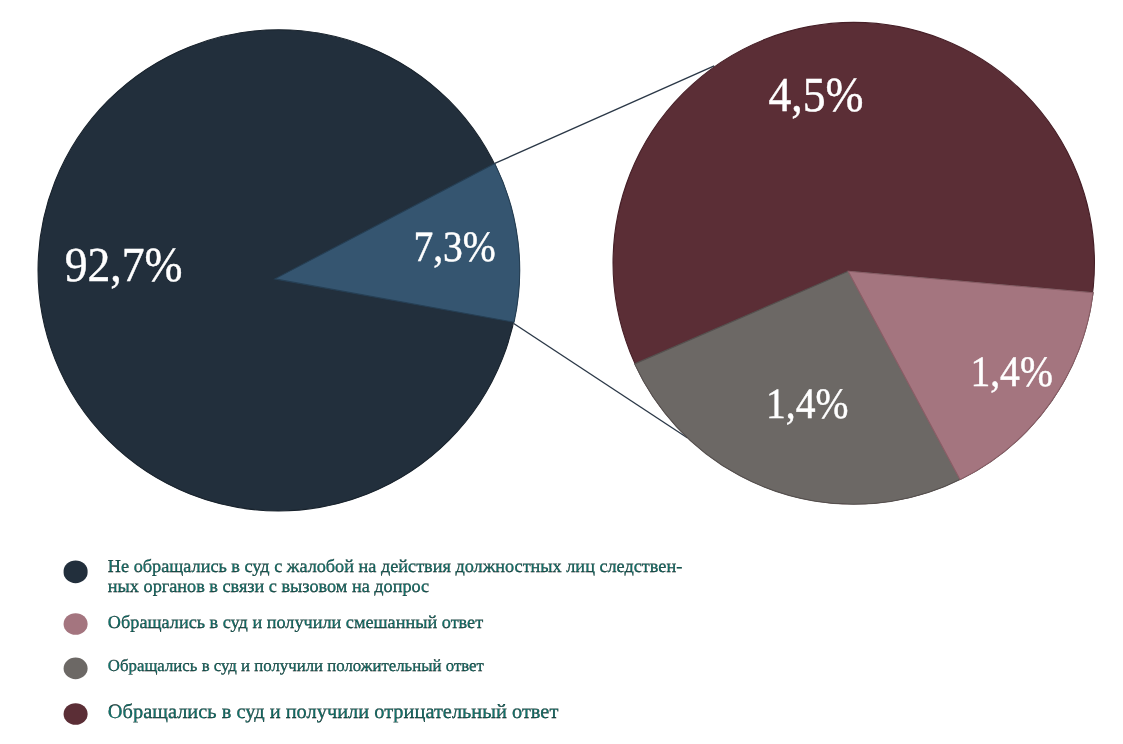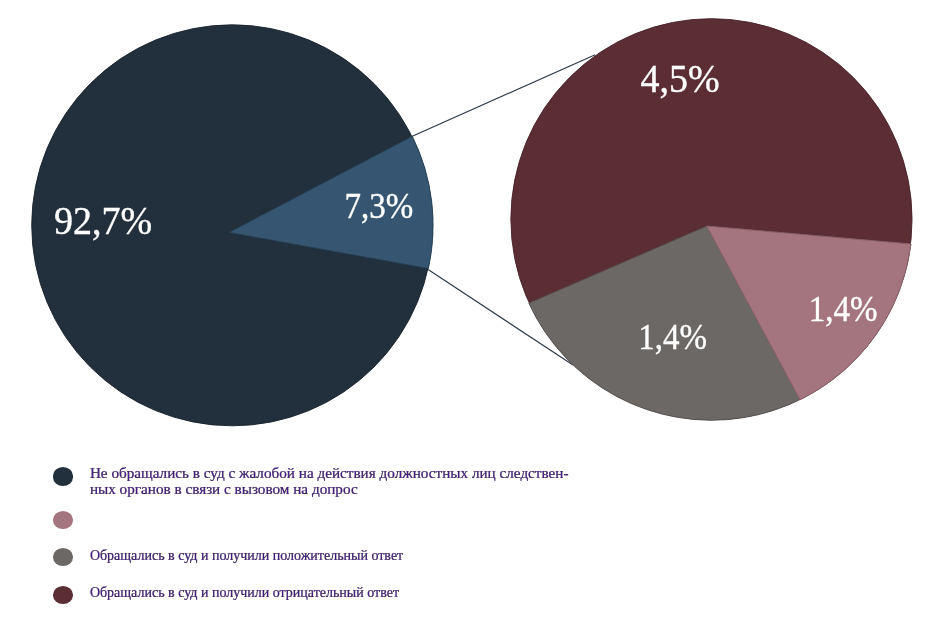--- a/index.html
+++ b/index.html
@@ -3,21 +3,21 @@
 <meta charset="utf-8">
 <style>
   html,body{margin:0;padding:0;background:#ffffff;}
   body{width:936px;height:620px;overflow:hidden;
        font-family:"Liberation Serif",serif;}
   #chart{position:absolute;left:0;top:0;width:936px;height:620px;display:block;transform:translateZ(0);}
   #legend{position:absolute;left:0;top:0;width:936px;height:620px;transform:translateZ(0);}
   .pct{fill:#ffffff;stroke:#ffffff;stroke-width:0.35;font-family:"Liberation Serif",serif;transform:translateZ(0);will-change:transform;}
   .legend-dot{position:absolute;border-radius:50%;}
   .legend-text{position:absolute;font-family:"Liberation Serif",serif;
-               color:#4c1d95;-webkit-text-stroke:0.22px #000000;line-height:16.0px;white-space:pre;}
+               color:#0f766e;-webkit-text-stroke:0.22px #000000;line-height:16.0px;white-space:pre;}
 </style>
 </head>
 <body>
 
 <svg id="chart" viewBox="0 0 936 620" width="936" height="620">
   <rect x="0" y="0" width="936" height="620" fill="#ffffff"></rect>
   <g id="primary-pie">
       <circle cx="232.2" cy="225.3" r="200.5" fill="#222F3C" stroke="#18222c" stroke-width="0.9"></circle>
       <path d="M 229.00 232.40 L 412.27 136.22 A 200.90 200.90 0 0 1 428.39 268.54 Z" fill="#355570" stroke="#263f54" stroke-width="0.9"></path>
     </g>
@@ -37,17 +37,18 @@
       <text class="pct" x="808.7" y="321.3" font-size="33" style="transform: scaleY(1.09); transform-origin: 808.7px 321.3px;">1,4%</text>
       <text class="pct" x="638.3" y="348.7" font-size="33" style="transform: scaleY(1.09); transform-origin: 638.3px 348.7px;">1,4%</text>
     </g>
 </svg>
 
 <div id="legend">
     <div class="legend-dot" style="left: 52.7px; top: 467.4px; width: 20.8px; height: 18.4px; background: rgb(34, 47, 60);"></div>
     <div class="legend-text" style="left: 89.9px; font-size: 15.2px; top: 464.8px;"><span>Не обращались в суд с жалобой на действия должностных лиц следствен-</span>
 <span>ных органов в связи с вызовом на допрос</span></div>
     <div class="legend-dot" style="left: 52.7px; top: 510.6px; width: 20.8px; height: 18.4px; background: rgb(164, 117, 127);"></div>
+    <div class="legend-text" style="left: 89.9px; font-size: 15.2px; top: 510.6px;"><span>Обращались в суд и получили смешанный ответ</span></div>
     <div class="legend-dot" style="left: 52.7px; top: 548.1px; width: 20.8px; height: 18.4px; background: rgb(108, 104, 101);"></div>
     <div class="legend-text" style="left: 89.9px; font-size: 14px; top: 547.6px;"><span>Обращались в суд и получили положительный ответ</span></div>
     <div class="legend-dot" style="left: 52.7px; top: 585.6px; width: 20.8px; height: 18.4px; background: rgb(91, 46, 54);"></div>
-    <div class="legend-text" style="left: 89.9px; font-size: 14px; top: 584.7px;"><span>Обращались в суд и получили отрицательный ответ</span></div>
+    <div class="legend-text" style="left: 89.9px; font-size: 17px; top: 584.7px;"><span>Обращались в суд и получили отрицательный ответ</span></div>
   </div>
 
 </body></html>

